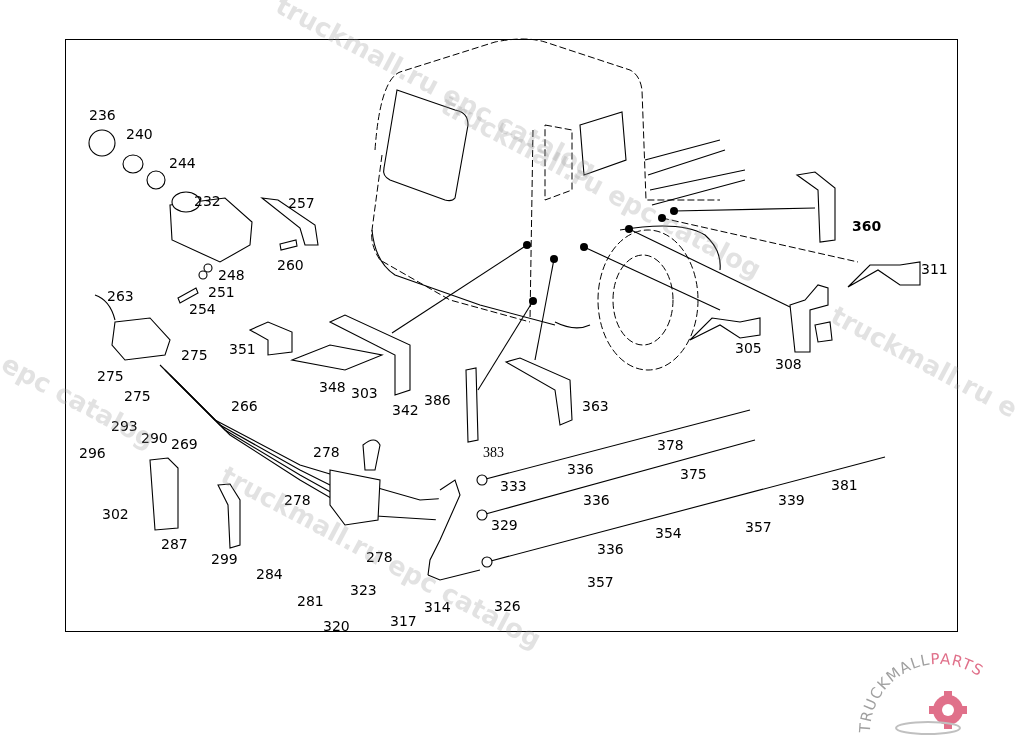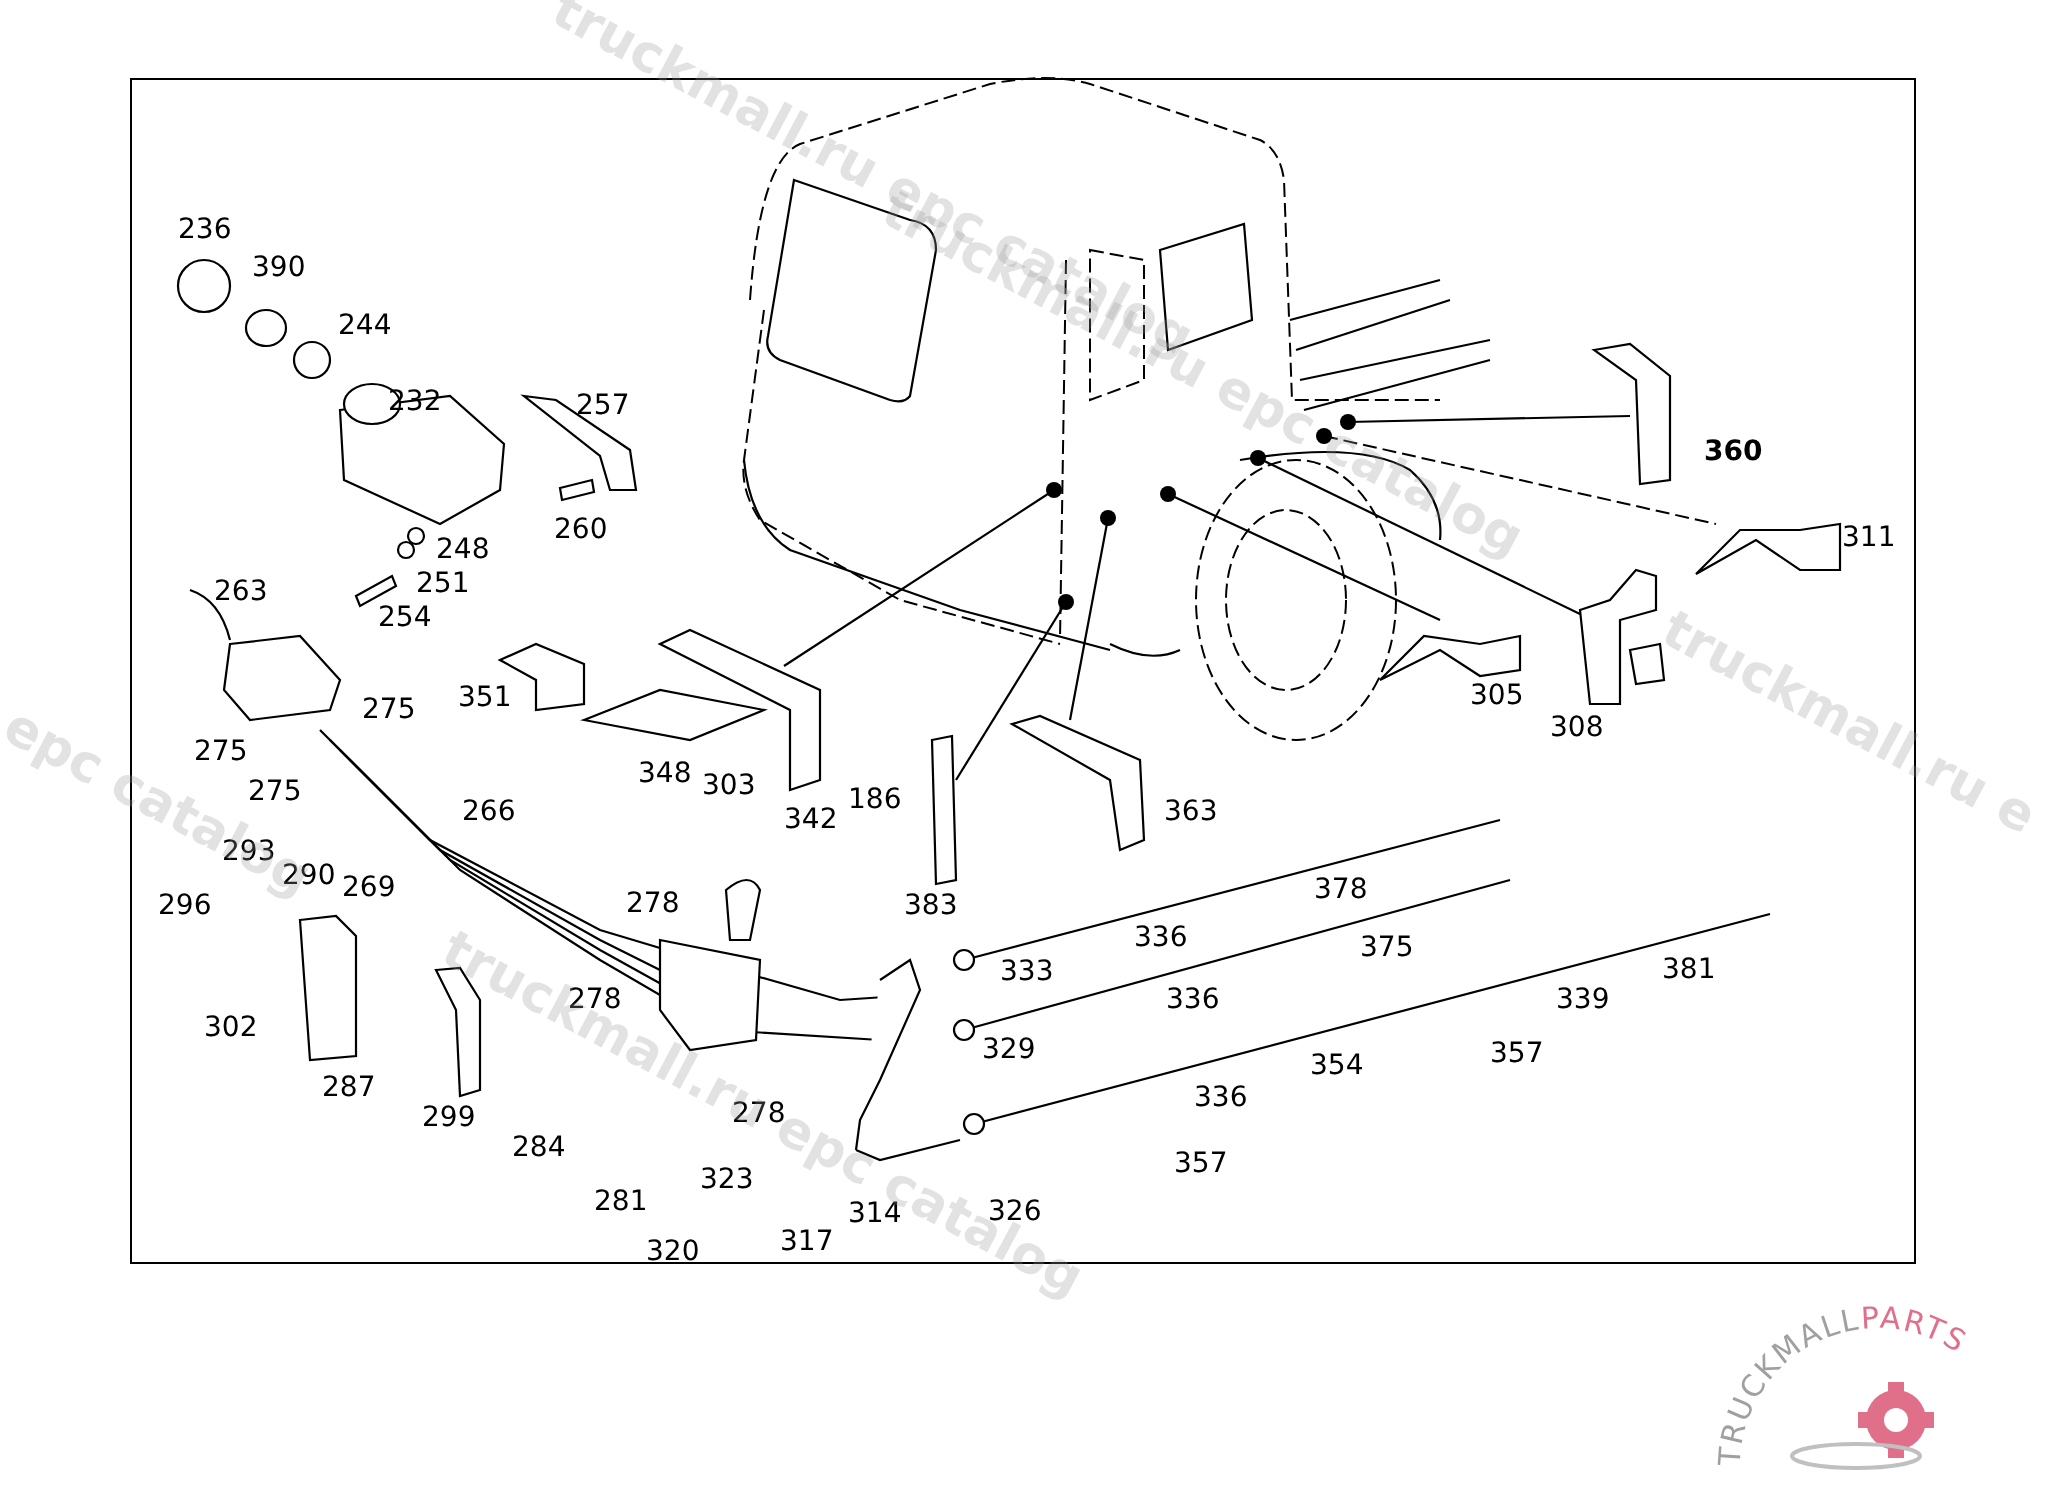--- a/index.html
+++ b/index.html
@@ -96,21 +96,21 @@
     <path class="part" d="M218 485 L230 484 L240 500 L240 545 L230 548 L228 505 Z"></path>
     <path class="part" d="M797 175 L815 172 L835 188 L835 240 L820 242 L818 190 Z"></path>
     <path class="part" d="M848 287 L870 265 L900 265 L920 262 L920 285 L900 285 L878 270 Z"></path>
     <path class="part" d="M690 340 L712 318 L740 322 L760 318 L760 335 L740 338 L720 325 Z"></path>
     <path class="part" d="M790 305 L805 300 L818 285 L828 288 L828 305 L810 310 L810 352 L795 352 Z"></path>
     <path class="part" d="M815 325 L830 322 L832 340 L818 342 Z"></path>
   </g>
 </svg>
 
 <div class="part-label" style="left:89px;top:108px;">236</div>
-<div class="part-label" style="left:126px;top:127px;">390</div>
+<div class="part-label" style="left:126px;top:127px;">240</div>
 <div class="part-label" style="left:169px;top:156px;">244</div>
 <div class="part-label" style="left:194px;top:176px;margin-top:18px;">232</div>
 <div class="part-label" style="left:288px;top:196px;">257</div>
 <div class="part-label" style="left:277px;top:258px;">260</div>
 <div class="part-label" style="left:218px;top:268px;">248</div>
 <div class="part-label" style="left:208px;top:285px;">251</div>
 <div class="part-label" style="left:189px;top:302px;">254</div>
 <div class="part-label" style="left:107px;top:289px;">263</div>
 <div class="part-label" style="left:181px;top:348px;">275</div>
 <div class="part-label" style="left:97px;top:369px;">275</div>
@@ -129,22 +129,22 @@
 <div class="part-label" style="left:284px;top:493px;">278</div>
 <div class="part-label" style="left:366px;top:550px;">278</div>
 <div class="part-label" style="left:350px;top:583px;">323</div>
 <div class="part-label" style="left:424px;top:600px;">314</div>
 <div class="part-label" style="left:323px;top:619px;">320</div>
 <div class="part-label" style="left:390px;top:614px;">317</div>
 <div class="part-label" style="left:229px;top:342px;">351</div>
 <div class="part-label" style="left:319px;top:380px;">348</div>
 <div class="part-label" style="left:351px;top:386px;">303</div>
 <div class="part-label" style="left:392px;top:403px;">342</div>
-<div class="part-label" style="left:424px;top:393px;">186</div>
-<div class="part-label" style="left:452px;top:446px;">383</div>
+<div class="part-label" style="left:424px;top:393px;">386</div>
+<div class="part-label" style="left:483px;top:446px;font-family:Liberation Serif, serif;">383</div>
 <div class="part-label" style="left:582px;top:399px;">363</div>
 <div class="part-label" style="left:500px;top:479px;">333</div>
 <div class="part-label" style="left:567px;top:462px;">336</div>
 <div class="part-label" style="left:657px;top:438px;">378</div>
 <div class="part-label" style="left:680px;top:467px;">375</div>
 <div class="part-label" style="left:583px;top:493px;">336</div>
 <div class="part-label" style="left:491px;top:518px;">329</div>
 <div class="part-label" style="left:778px;top:493px;">339</div>
 <div class="part-label" style="left:831px;top:478px;">381</div>
 <div class="part-label" style="left:655px;top:526px;">354</div>

